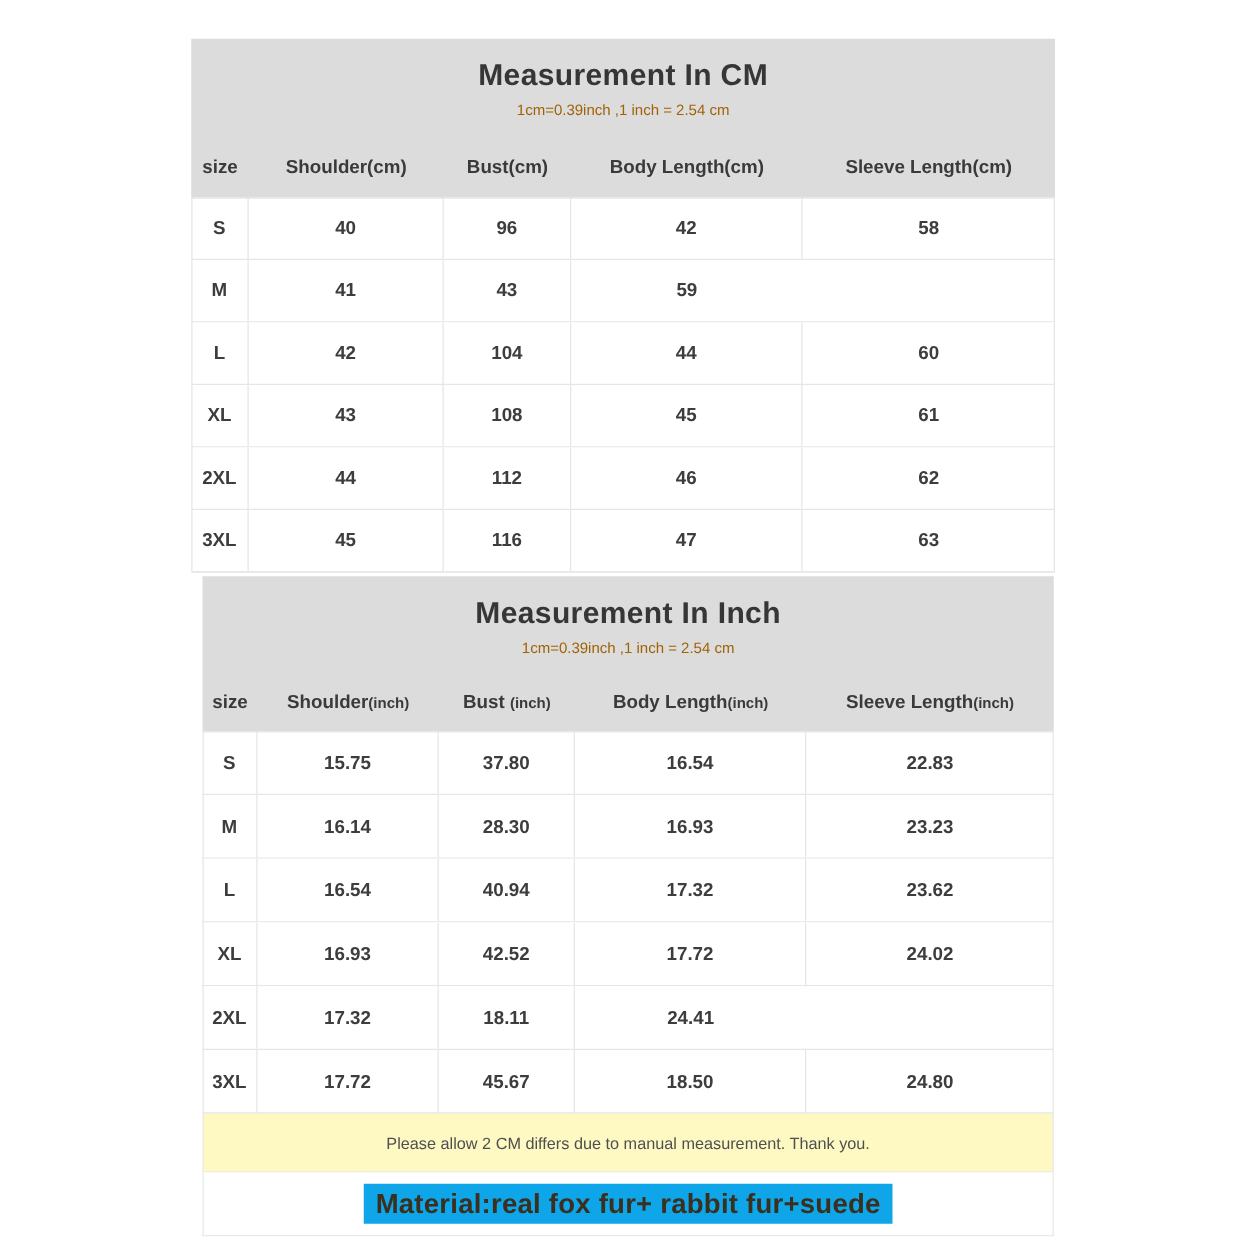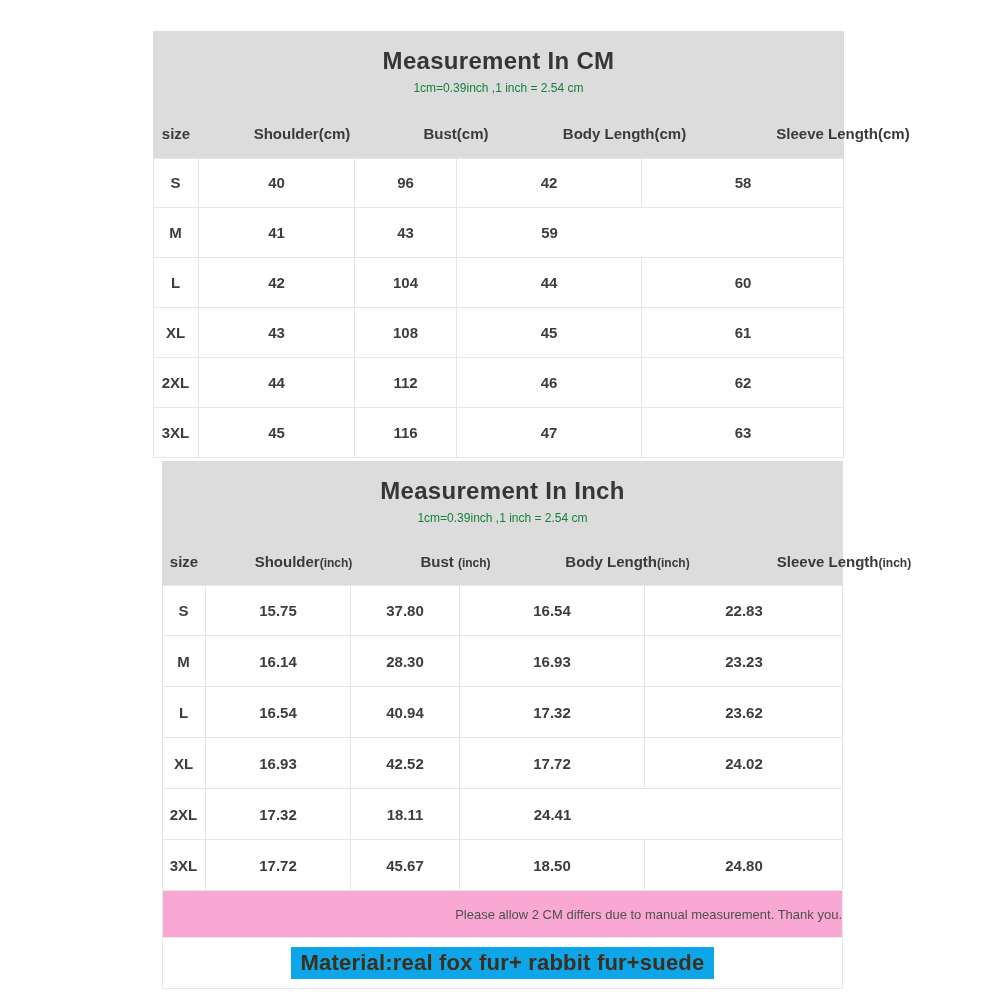--- a/index.html
+++ b/index.html
@@ -12,46 +12,46 @@
   .cm-panel{left:153px;top:31px;width:691px;}
   .inch-panel{left:162px;top:461px;width:681px;}
   .band{background:#dcdcdc;position:relative;}
   .cm-panel .band{height:127px;}
   .inch-panel .band{height:124px;}
   .title{
     text-align:center;font-size:24px;font-weight:bold;color:#363636;
     padding-top:16px;letter-spacing:.3px;
   }
   .inch-panel .title{}
-  .subtitle{text-align:center;font-size:12px;color:#15803d;margin-top:6px;}
+  .subtitle{text-align:center;font-size:12px;color:#a16207;margin-top:6px;}
   .head-row{
     position:absolute;bottom:0;left:0;right:0;height:50px;
-    display:grid;align-items:center;gap:25px;
+    display:grid;align-items:center;
   }
   .inch-panel .head-row{height:48px;}
   .cm-grid{grid-template-columns:46px 156px 102px 185px 202px;}
   .inch-grid{grid-template-columns:44px 145px 109px 185px 198px;}
   .hcell{text-align:center;font-weight:bold;font-size:15px;color:#3a3a3a;}
   .hcell .unit{font-size:12px;}
   .tbody{outline:1px solid #e6e6e6;outline-offset:-1px;background:#fff;}
   .trow{display:grid;box-sizing:border-box;border-bottom:1px solid #e6e6e6;background:#fff;}
   .cm-panel .trow{height:50px;}
   .inch-panel .trow{height:51px;}
   .cell{
     display:flex;align-items:center;justify-content:center;
     font-weight:bold;font-size:15px;color:#3d3d3d;
     border-right:1px solid #e6e6e6;
   }
   .cell:last-child{border-right:none;}
   .footer{position:absolute;left:162px;top:891px;width:681px;}
   .note-row{
     height:47px;box-sizing:border-box;
     border-left:1px solid #e9e9e9;border-right:1px solid #e9e9e9;border-bottom:1px solid #e9e9e9;
-    display:flex;align-items:center;justify-content:flex-end;
-    font-size:13px;color:#4f4f4f;background:#f9a8d4;
+    display:flex;align-items:center;justify-content:center;
+    font-size:13px;color:#4f4f4f;background:#fef9c3;
   }
   .material-row{
     height:51px;box-sizing:border-box;
     border-left:1px solid #e9e9e9;border-right:1px solid #e9e9e9;border-bottom:1px solid #e9e9e9;
     display:flex;align-items:center;justify-content:center;background:#fff;
   }
   .material-highlight{
     background:#0ea5e9;color:#3b2f1e;font-weight:bold;font-size:22px;
     padding:3px 10px;letter-spacing:.2px;white-space:nowrap;
   }

